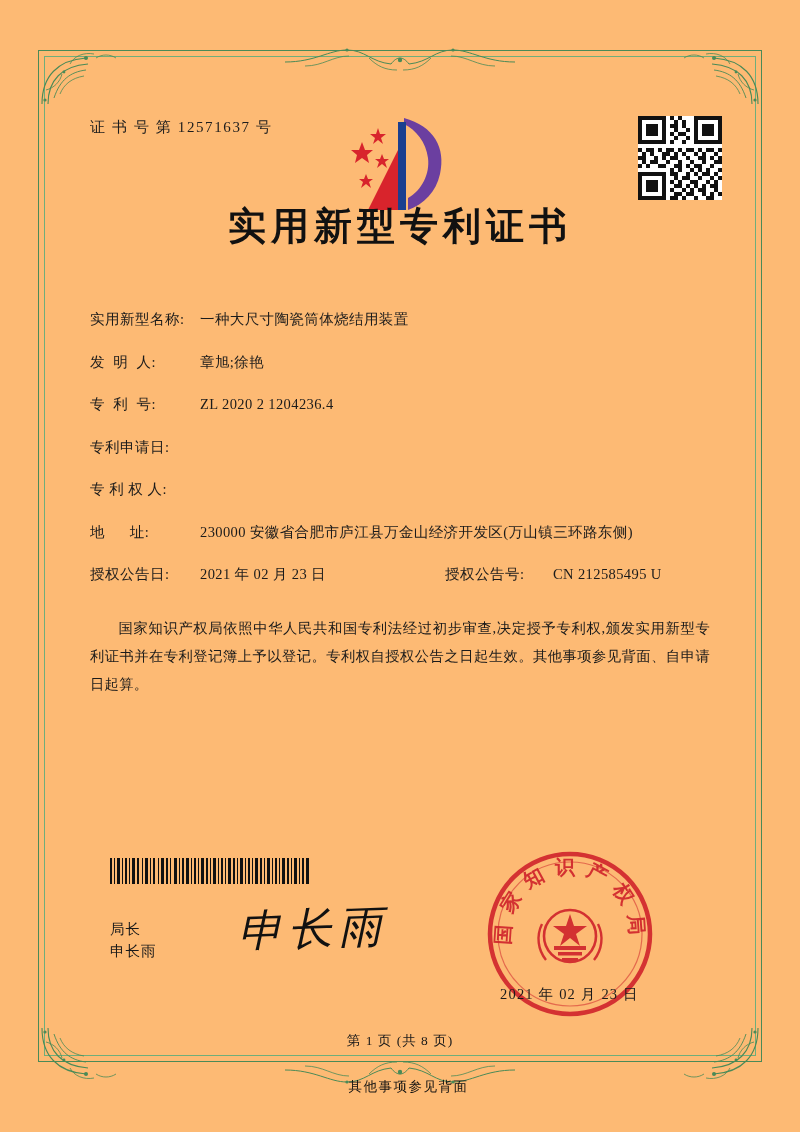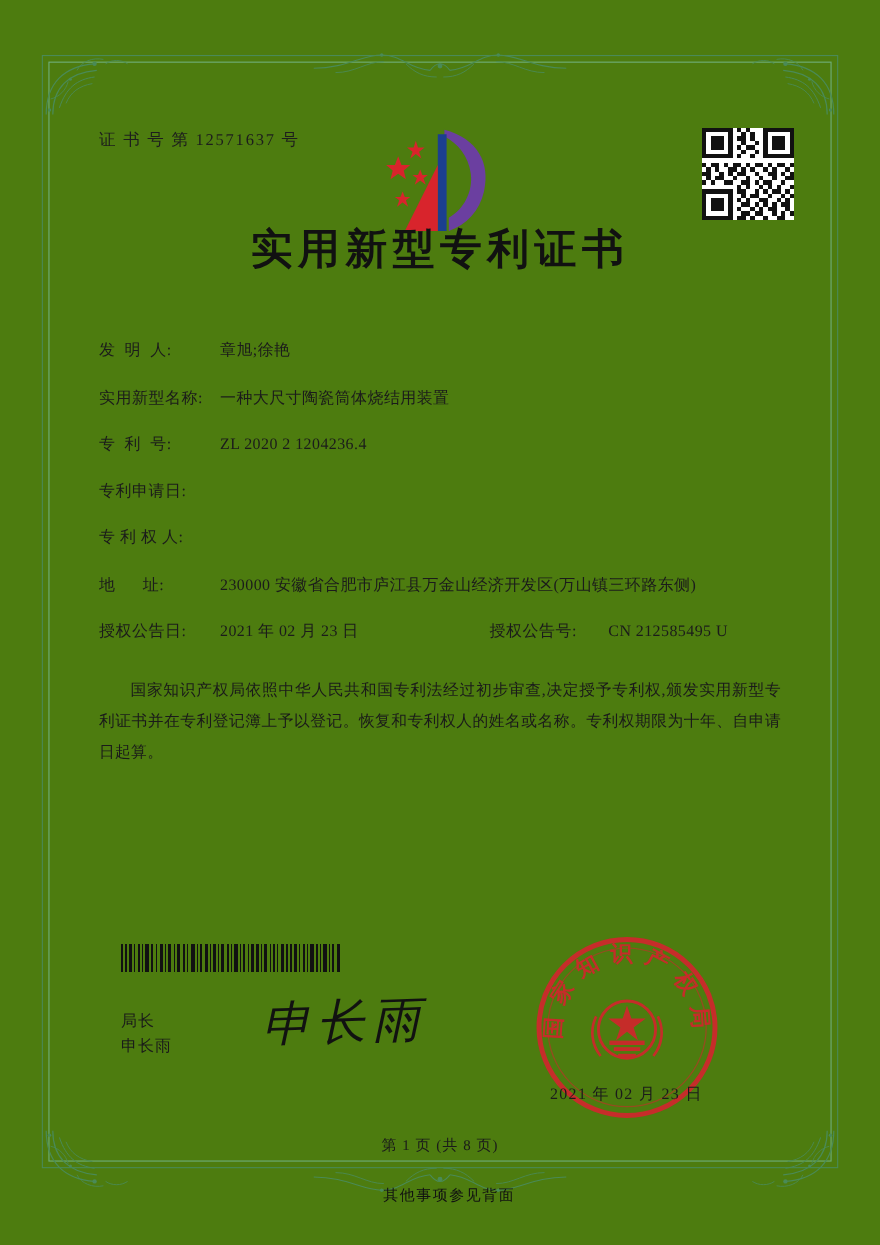--- a/index.html
+++ b/index.html
@@ -9,21 +9,21 @@
   }
   body {
     font-family: "Liberation Serif", "DejaVu Serif", serif;
     color: #1a1a1a;
   }
   .page {
     position: relative;
     width: 800px;
     height: 1132px;
     margin: 0 auto;
-    background: #4d7c0f;
+    background: #fdba74;
     overflow: hidden;
   }
 
   
   .border-outer {
     position: absolute;
     left: 38px;
     top: 50px;
     width: 724px;
     height: 1012px;
@@ -476,27 +476,27 @@
 
   <div class="content">
 
     <div class="cert-no">证 书 号 第 12571637 号</div>
 
     <div class="title">实用新型专利证书</div>
 
     <div class="fields">
 
       <div class="field-row">
+        <div class="field-label">实用新型名称:</div>
+        <div class="field-value">一种大尺寸陶瓷筒体烧结用装置</div>
+      </div>
+
+      <div class="field-row">
         <div class="field-label">发  明  人:</div>
         <div class="field-value">章旭;徐艳</div>
-      </div>
-
-      <div class="field-row">
-        <div class="field-label">实用新型名称:</div>
-        <div class="field-value">一种大尺寸陶瓷筒体烧结用装置</div>
       </div>
 
       <div class="field-row">
         <div class="field-label">专  利  号:</div>
         <div class="field-value">ZL 2020 2 1204236.4</div>
       </div>
 
       <div class="field-row">
         <div class="field-label">专利申请日:</div>
       </div>
@@ -513,21 +513,21 @@
       <div class="field-row two-col">
         <div class="field-label">授权公告日:</div>
         <div class="field-value">2021 年 02 月 23 日</div>
         <div class="field-label-2">授权公告号:</div>
         <div class="field-value">CN 212585495 U</div>
       </div>
 
     </div>
 
     <div class="paragraphs">
-      <p>国家知识产权局依照中华人民共和国专利法经过初步审查,决定授予专利权,颁发实用新型专利证书并在专利登记簿上予以登记。恢复和专利权人的姓名或名称。专利权期限为十年、自申请日起算。</p>
+      <p>国家知识产权局依照中华人民共和国专利法经过初步审查,决定授予专利权,颁发实用新型专利证书并在专利登记簿上予以登记。专利权自授权公告之日起生效。其他事项参见背面、自申请日起算。</p>
     </div>
 
   </div>
 
   <div class="barcode">
     <svg width="200" height="26" viewBox="0 0 200 26" shape-rendering="crispEdges">
       <g fill="#111">
         <rect x="0" y="0" width="2" height="26"></rect>
           <rect x="4" y="0" width="1" height="26"></rect>
         <rect x="7" y="0" width="3" height="26"></rect>

